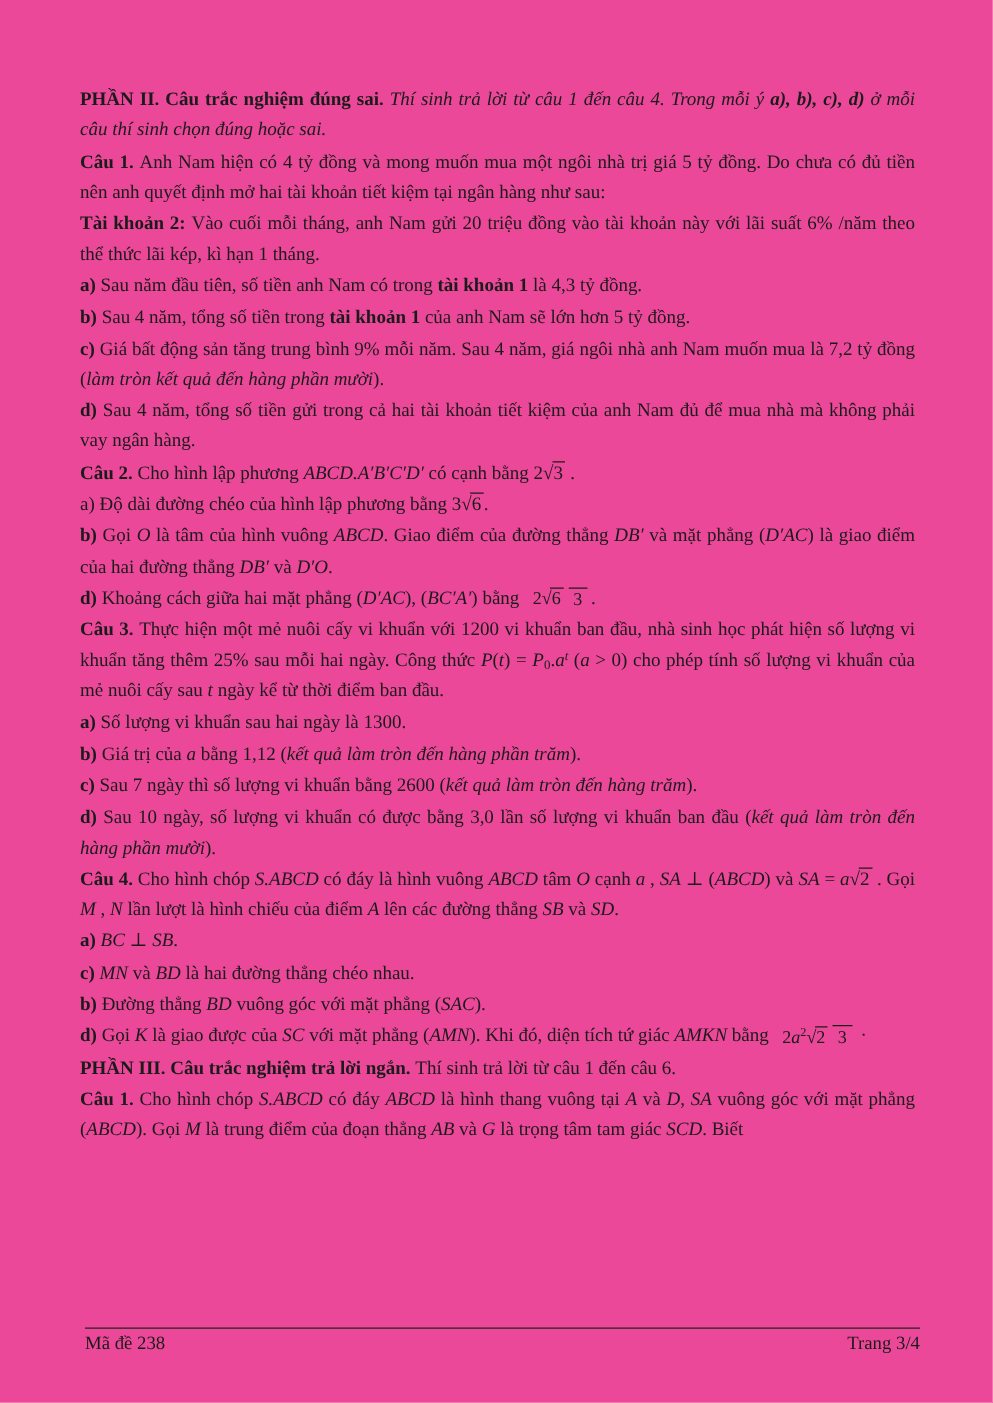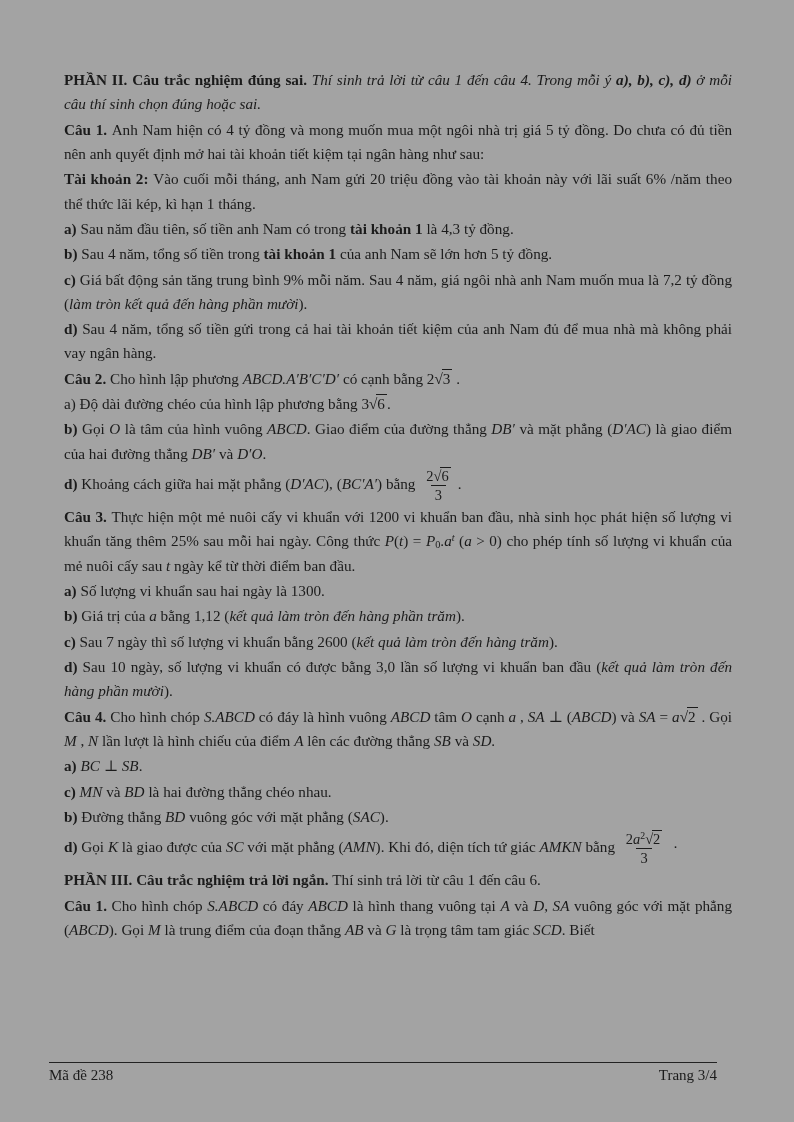--- a/index.html
+++ b/index.html
@@ -3,21 +3,21 @@
 <meta charset="utf-8">
 <style>
   * { box-sizing: border-box; }
   html, body { margin: 0; padding: 0; }
   body { background: #ffffff; }
 
   .page {
     position: relative;
     width: 794px;
     height: 1122px;
-    background: #a3a3a3;
+    background: #ec4899;
     font-family: "Liberation Serif", "DejaVu Serif", serif;
     color: #1b1b1b;
     overflow: hidden;
   }
 
   .content {
     position: absolute;
     left: 64px;
     top: 68px;
     width: 668px;
@@ -35,34 +35,34 @@
 
   .sup { font-size: 0.68em; vertical-align: 0.5em; line-height: 0; }
   .sub { font-size: 0.68em; vertical-align: -0.2em; line-height: 0; }
 
   .rad { white-space: nowrap; }
   .rad-sign { letter-spacing: -1px; }
   .rad-body { border-top: 1.2px solid currentColor; padding: 0 2px 0 1px; }
 
   .frac {
     display: inline-flex;
-    flex-direction: column;
+    flex-direction: row;
     align-items: center;
     vertical-align: middle;
     text-align: right;
     line-height: 1.25;
     margin: 0 3px;
     font-size: 0.95em;
   }
   .frac .num { padding: 0 4px; }
   .frac .den { border-top: 1.2px solid currentColor; padding: 0 4px; }
 
   .footer {
     position: absolute;
-    left: 49px;
+    left: 68px;
     width: 668px;
     top: 1062px;
     border-top: 1.4px solid #222;
     display: flex;
     justify-content: space-between;
     padding-top: 4px;
     font-size: 15px;
   }
 </style>
 </head>

